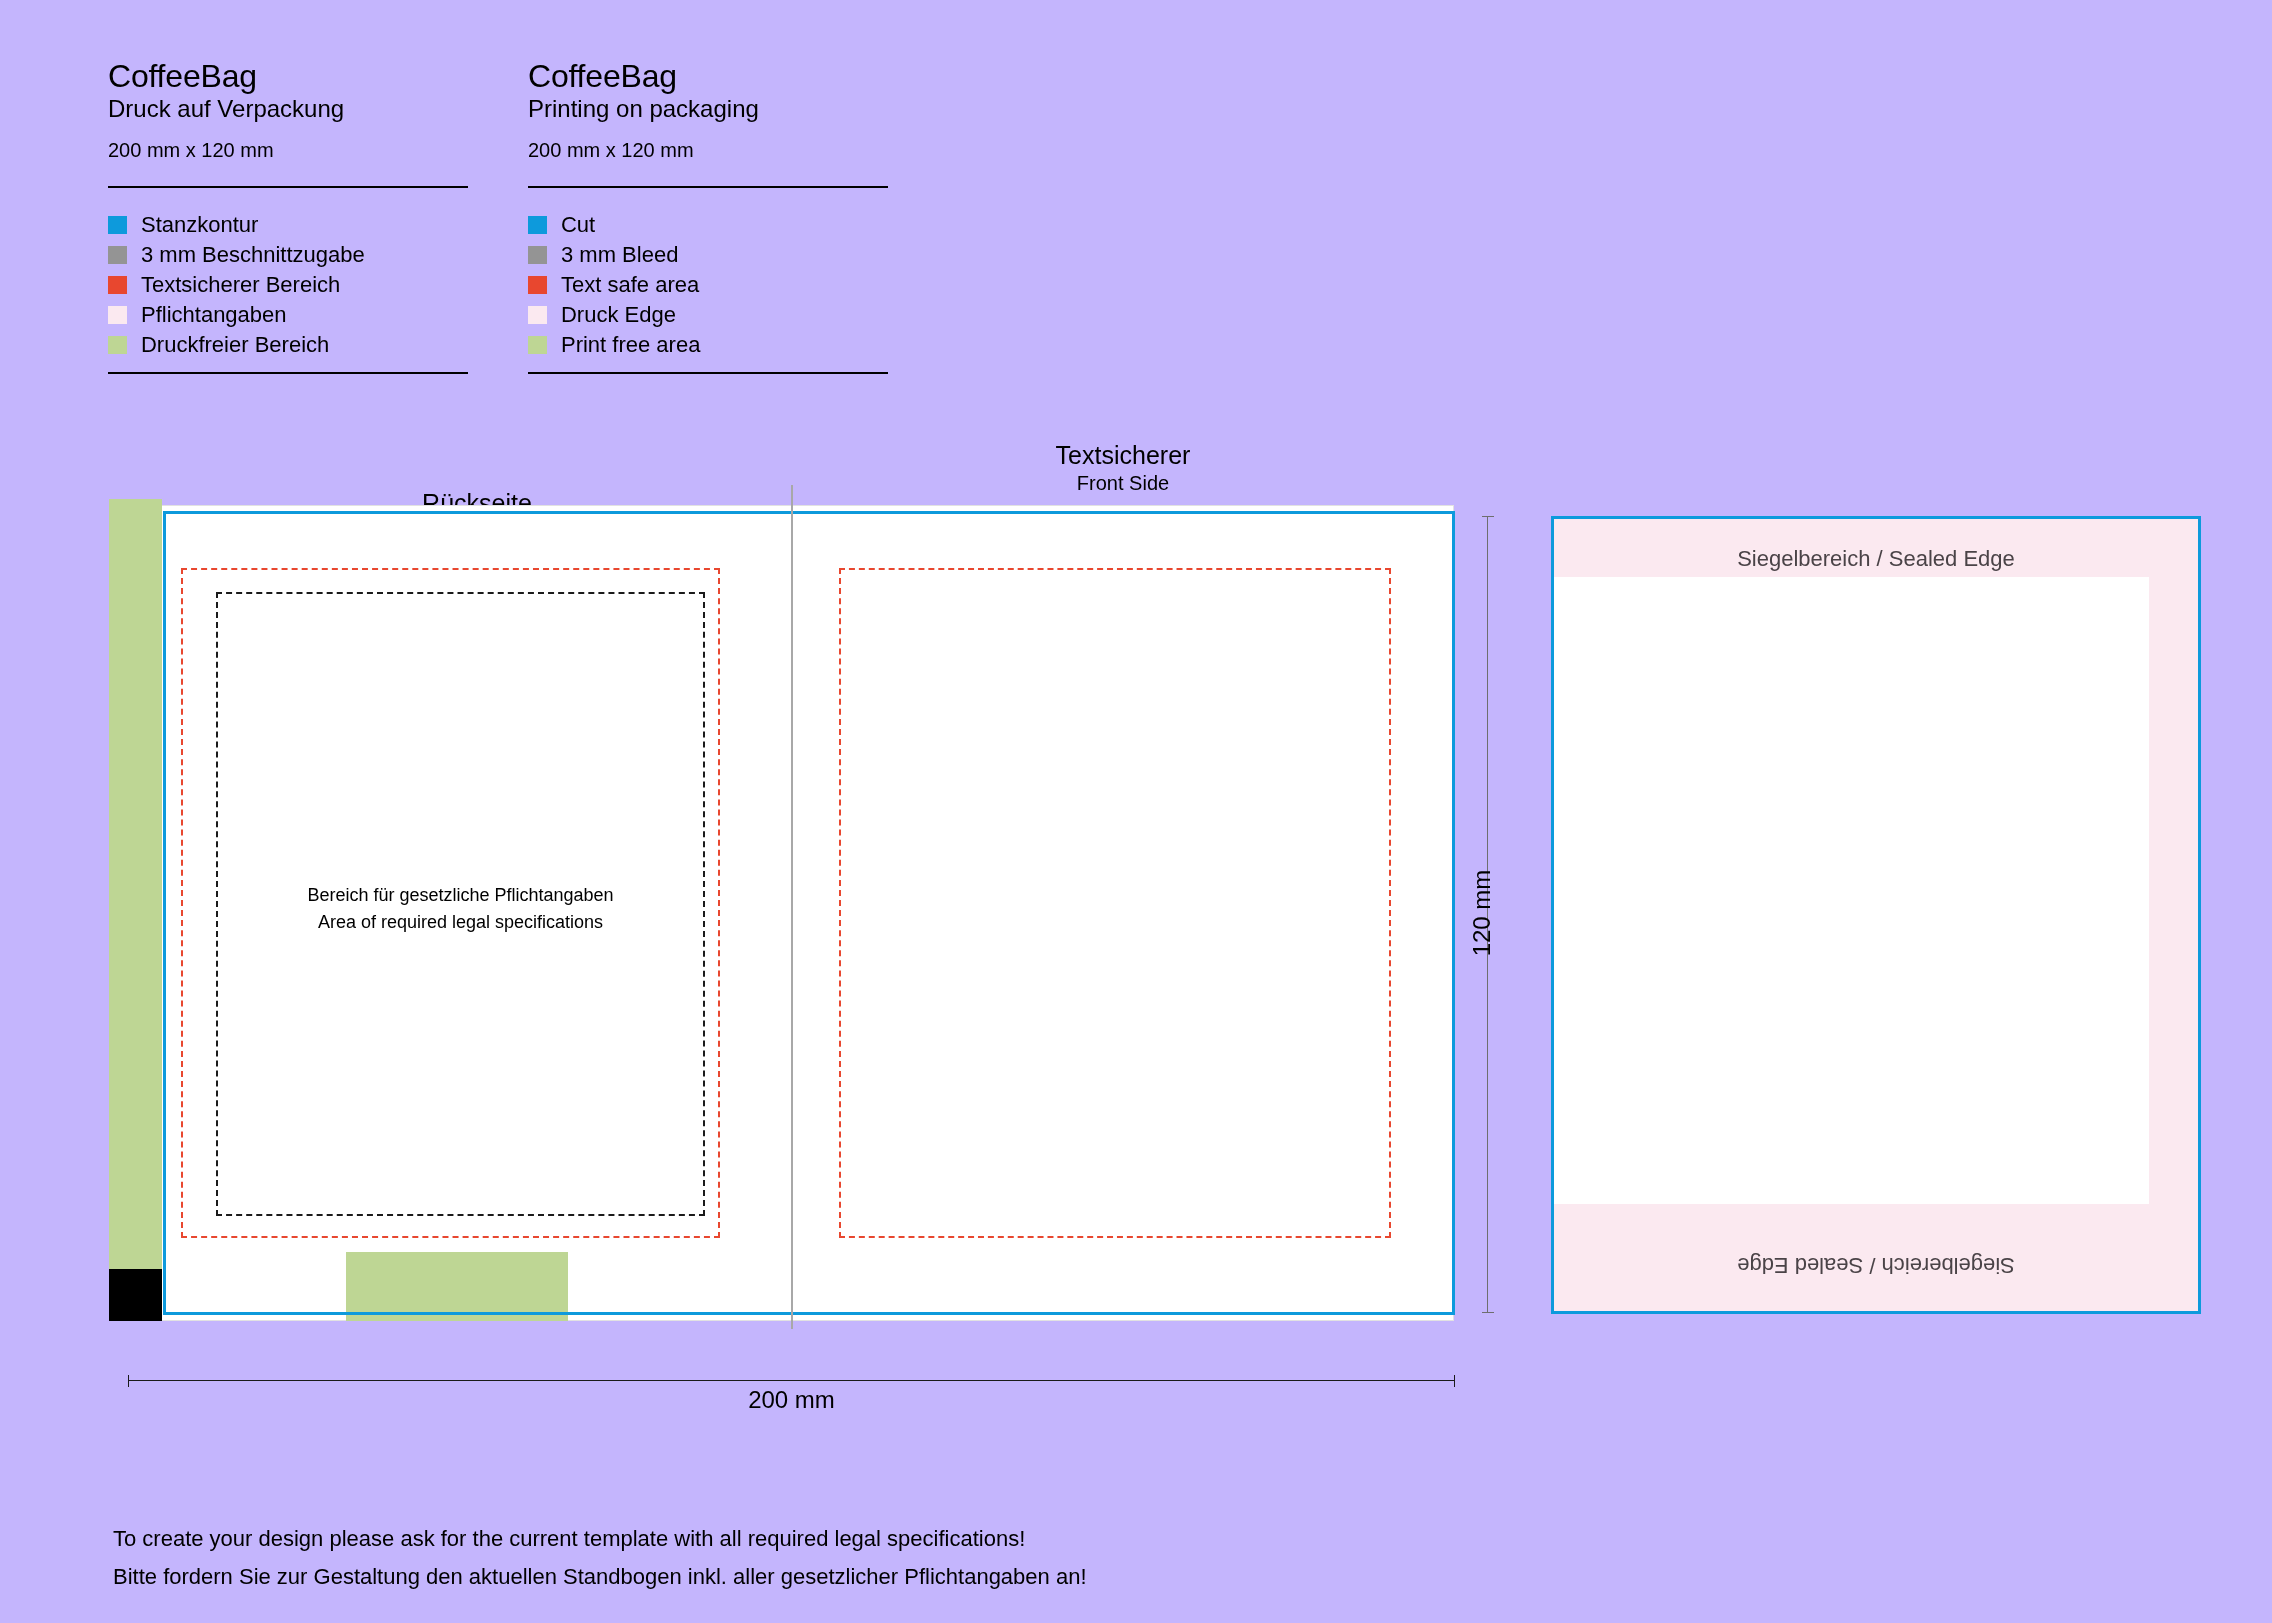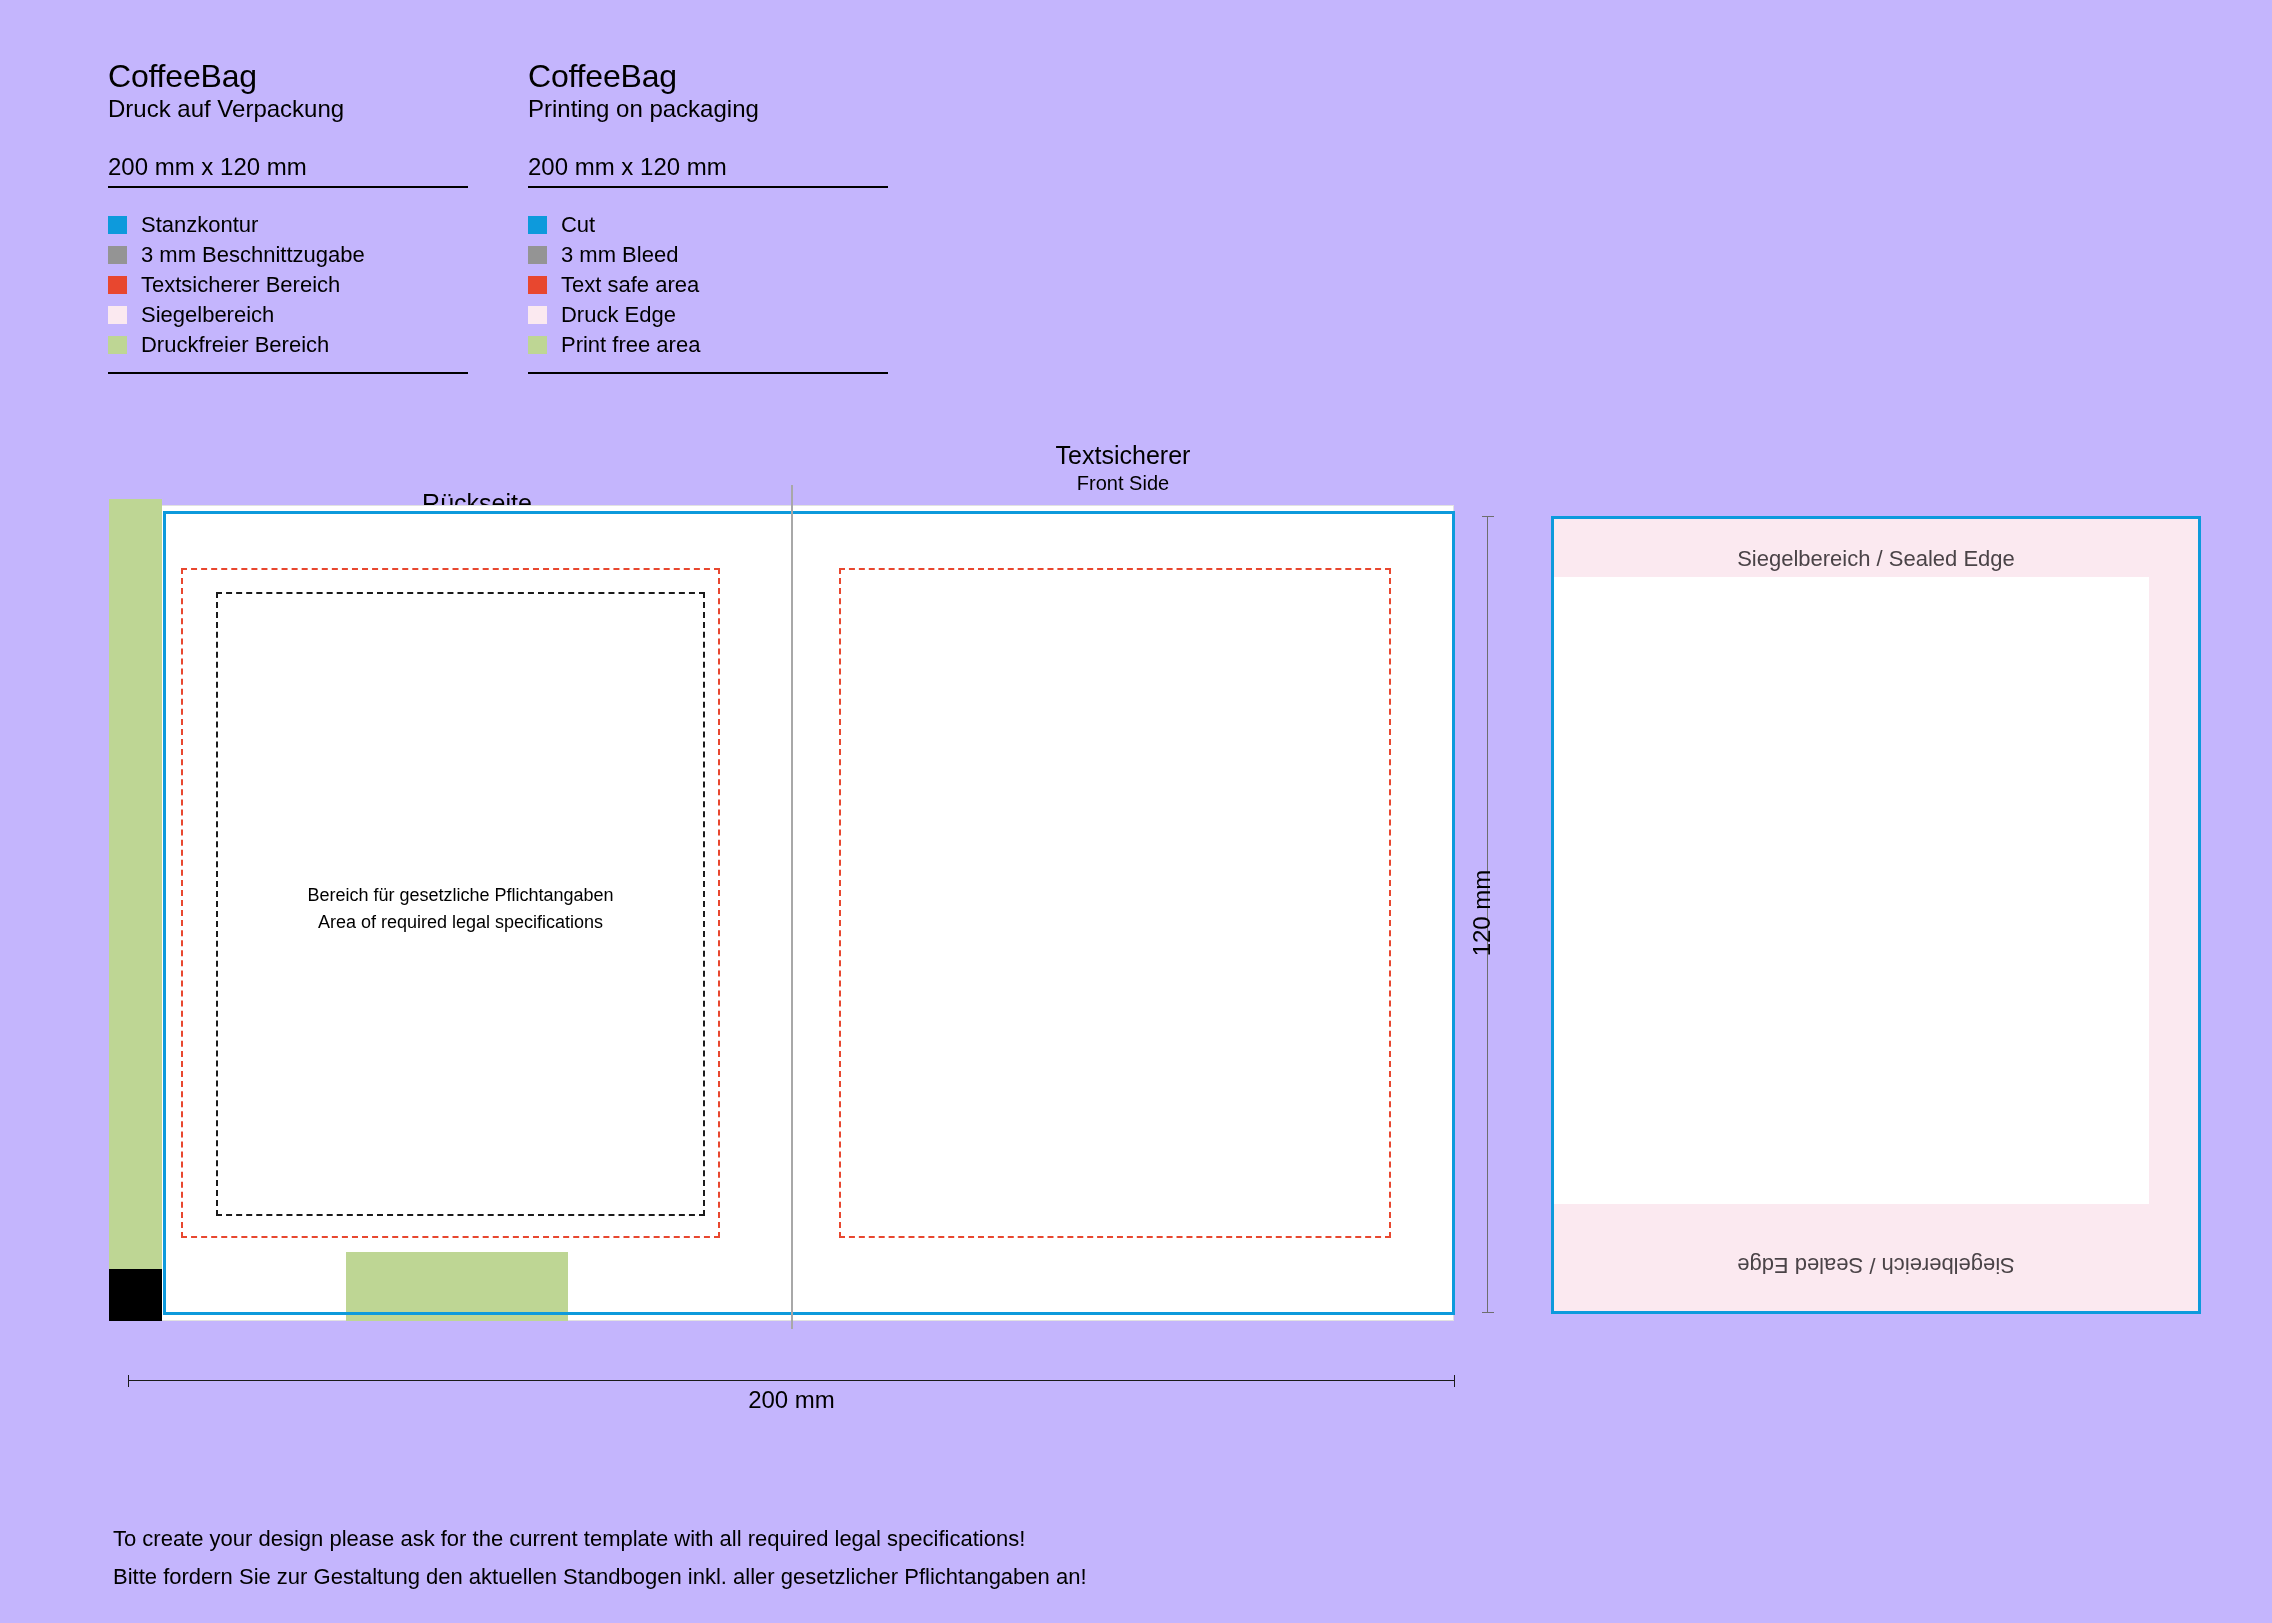--- a/index.html
+++ b/index.html
@@ -29,24 +29,24 @@
     white-space: nowrap;
   }
   .titleblock .t-sub {
     font-size: 24px;
     font-stretch: condensed;
     line-height: 1.18;
     margin-top: 3.3px;
     white-space: nowrap;
   }
   .titleblock .t-dim {
-    font-size: 24px;
+    font-size: 20px;
     font-stretch: condensed;
     line-height: 1.18;
-    margin-top: 29px;
+    margin-top: 15px;
     white-space: nowrap;
   }
 
   .rule-top, .rule-bottom {
     position: absolute;
     height: 0;
     border-top: 2.2px solid #000000;
   }
 
   
@@ -237,21 +237,21 @@
     <div class="legend-row">
       <span class="legend-sw" style="background:#949494;"></span>
       <span class="legend-label">3 mm Beschnittzugabe</span>
     </div>
     <div class="legend-row">
       <span class="legend-sw" style="background:#e8472f;"></span>
       <span class="legend-label">Textsicherer Bereich</span>
     </div>
     <div class="legend-row">
       <span class="legend-sw" style="background:#fbe9f0;"></span>
-      <span class="legend-label">Siegelbereich</span>
+      <span class="legend-label">Pflichtangaben</span>
     </div>
     <div class="legend-row">
       <span class="legend-sw" style="background:#bed694;"></span>
       <span class="legend-label">Druckfreier Bereich</span>
     </div>
   </div>
   <div class="rule-bottom" style="left:108px; top:372px; width:360px;"></div>
 
   <div class="rule-top" style="left:528px; top:186px; width:360px;"></div>
   <div class="legend" style="left:528px; top:210px;">

